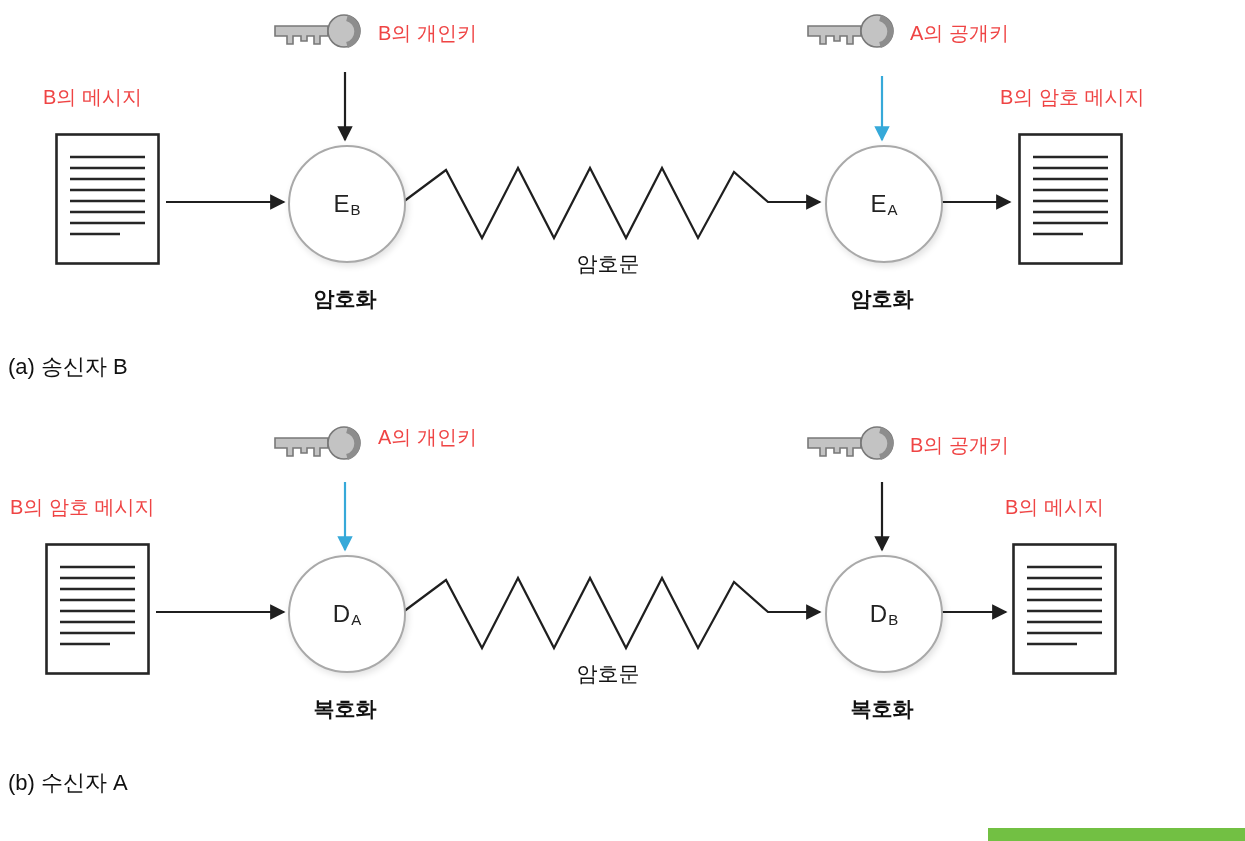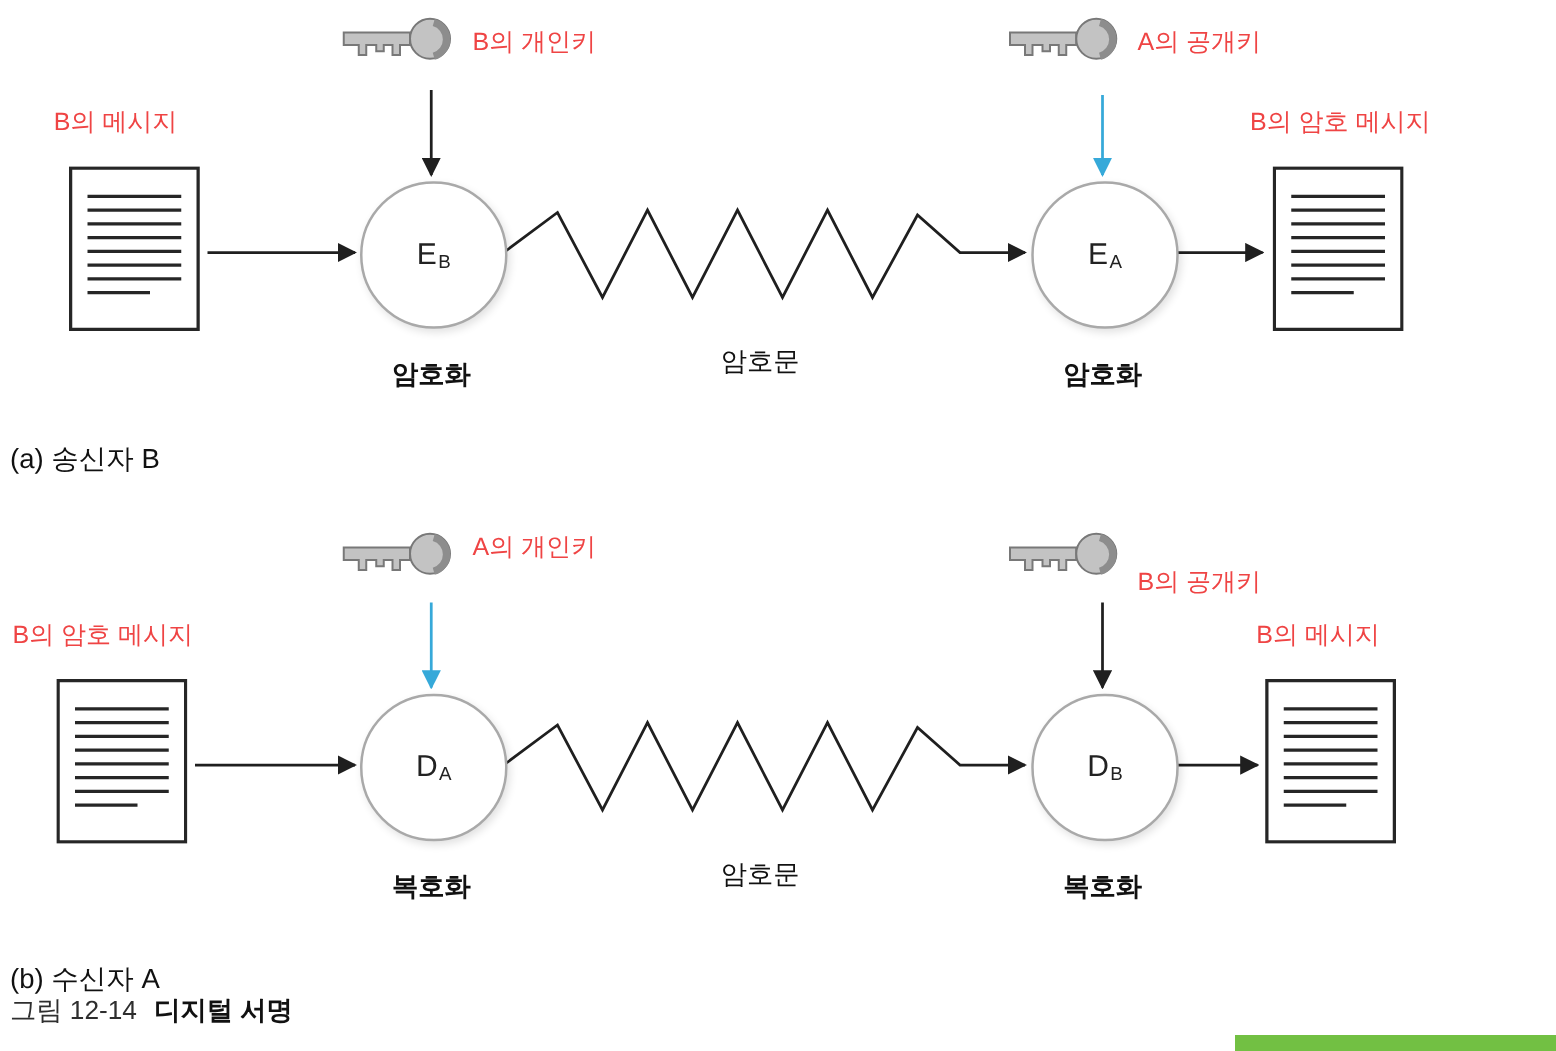--- a/index.html
+++ b/index.html
@@ -10,21 +10,21 @@
   .doc-label { text-align: left; white-space: nowrap; }
   .node-circle {
     width: 114px; height: 114px; border-radius: 50%;
     background: #fff; border: 2px solid #a9a9a9;
     box-shadow: 2px 3px 7px rgba(0,0,0,.12);
     display: flex; align-items: center; justify-content: center;
   }
   .node-letter { font-size: 24px; color: #222; }
   .node-sub { font-size: 15px; position: relative; top: 5px; margin-left: 1px; color: #222; }
   .node-caption { font-size: 21px; font-weight: 600; text-align: center; width: 114px; }
-  .channel-label { font-size: 21px; text-align: center; width: 130px; margin-top: 25px; }
+  .channel-label { font-size: 21px; text-align: center; width: 130px; }
   .section-label { font-size: 22px; text-align: center; }
   .figure-caption { font-size: 21px; color: #2e2e2e; }
   .figure-caption b { color: #111; }
   svg.overlay { position: absolute; left: 0; top: 0; pointer-events: none; }
   .conn { stroke: var(--line-dark, #1f1f1f); stroke-width: 2.2; fill: none; }
   .conn.blue { stroke: var(--accent-blue, #36a9d9); }
   .key-shaft { fill: var(--key-fill, #c3c3c3); stroke: var(--key-stroke, #787878); stroke-width: 1.6; }
   .key-bow { fill: var(--key-fill, #c3c3c3); stroke: var(--key-stroke, #787878); stroke-width: 1.6; }
   .key-bow-hole { stroke: #8d8d8d; stroke-width: 6; fill: none; }
   .doc-rect { fill: #fff; stroke: #262626; stroke-width: 2.6; }
@@ -141,21 +141,21 @@
     </div>
     <div class="abs label" style="left:378px; top:424px;">A의 개인키</div>
 
     <div class="abs" style="left:805px; top:418px;">
       <svg width="95" height="52" viewBox="0 0 95 52">
         <path class="key-shaft" d="M3 20 L56 20 L56 30 L48 30 L48 38 L42 38 L42 30 L35 30 L35 35 L29 35 L29 30 L21 30 L21 38 L15 38 L15 30 L3 30 Z"></path>
         <circle class="key-bow" cx="72" cy="25" r="16"></circle>
         <path class="key-bow-hole" d="M75 12 a14 14 0 0 1 0 27"></path>
       </svg>
     </div>
-    <div class="abs label" style="left:910px; top:452px;">B의 공개키</div>
+    <div class="abs label" style="left:910px; top:432px;">B의 공개키</div>
 
     <div class="abs label doc-label" style="left:10px; top:494px; width:175px;">B의 암호 메시지</div>
     <div class="abs" style="left:45px; top:543px;">
       <svg width="105" height="132" viewBox="0 0 105 132">
         <rect class="doc-rect" x="1.5" y="1.5" width="102" height="129"></rect>
         <g class="doc-lines">
           <line x1="15" y1="24" x2="90" y2="24"></line>
             <line x1="15" y1="35" x2="90" y2="35"></line>
           <line x1="15" y1="46" x2="90" y2="46"></line>
             <line x1="15" y1="57" x2="90" y2="57"></line>
@@ -194,20 +194,16 @@
             <line x1="15" y1="79" x2="90" y2="79"></line>
           <line x1="15" y1="90" x2="90" y2="90"></line>
             <line x1="15" y1="101" x2="65" y2="101"></line>
         </g>
       </svg>
     </div>
 
     <div class="abs section-label" style="left:8px; top:768px;">(b) 수신자 A</div>
   </div>
 
-  <div class="abs figure-caption" style="left:8px; top:794px;">
-    <span>그림 12-14</span>
-    <b style="margin-left:8px;">디지털 서명</b>
-  </div>
 
   <div class="abs green-bar" style="left:988px; top:828px; width:257px; height:13px;"></div>
 
 </div>
 
 </body></html>

